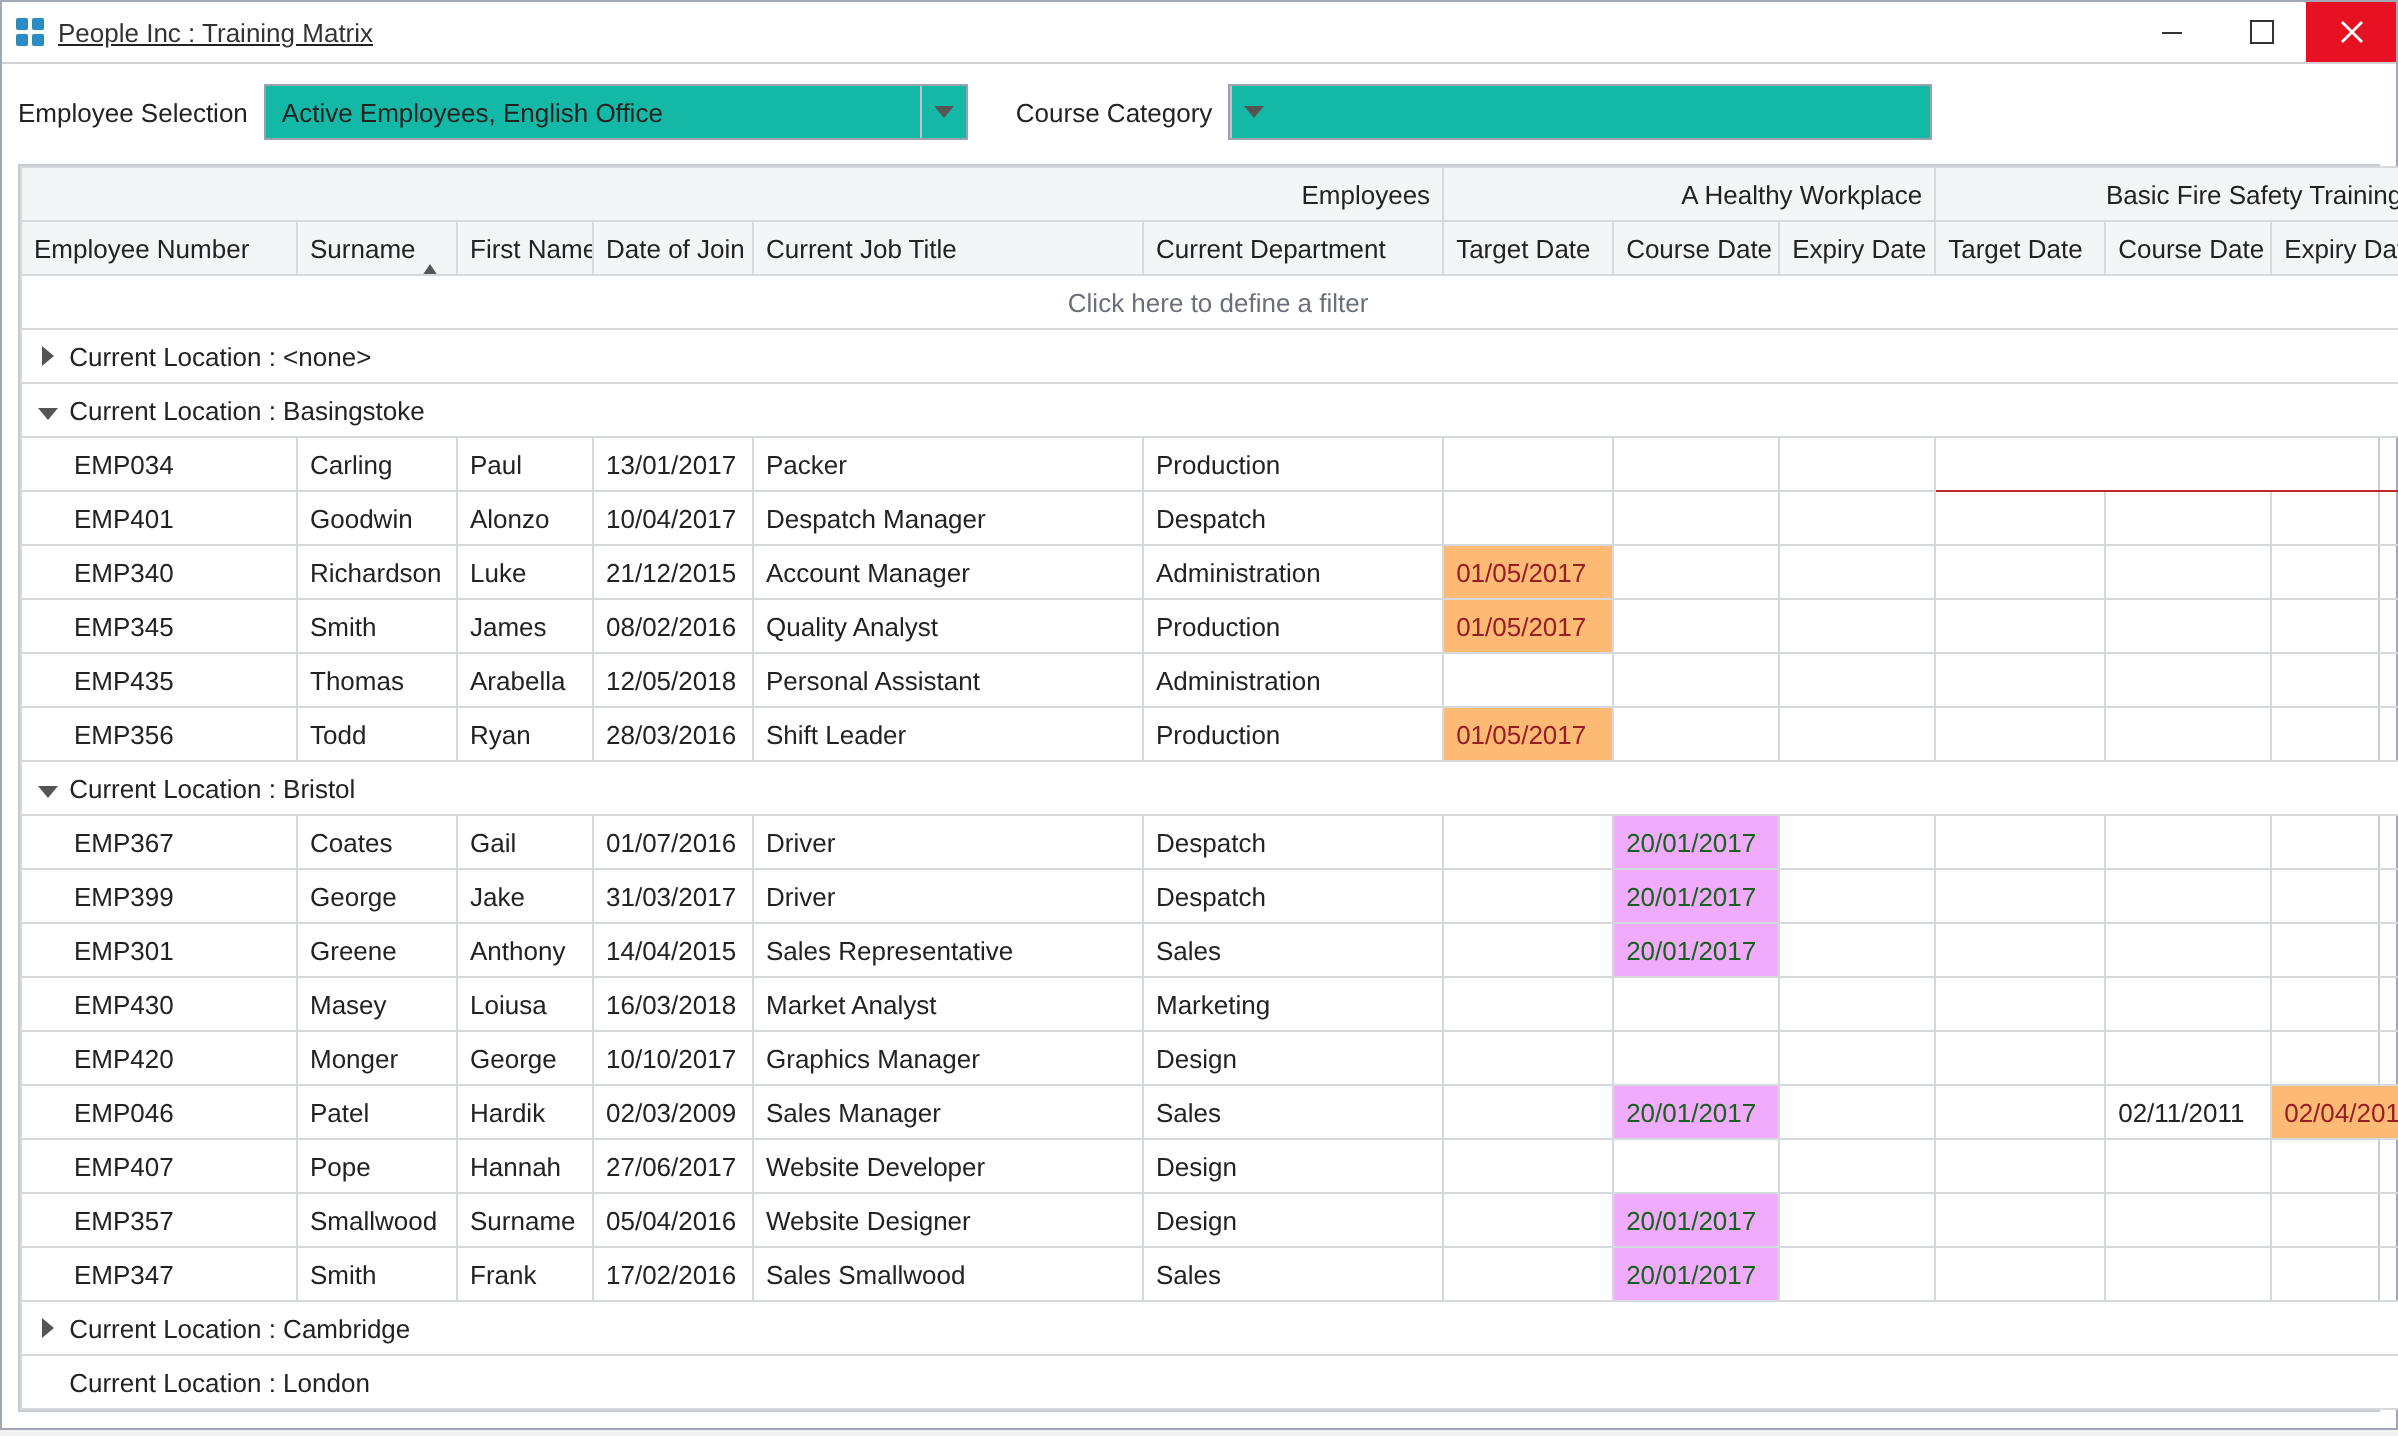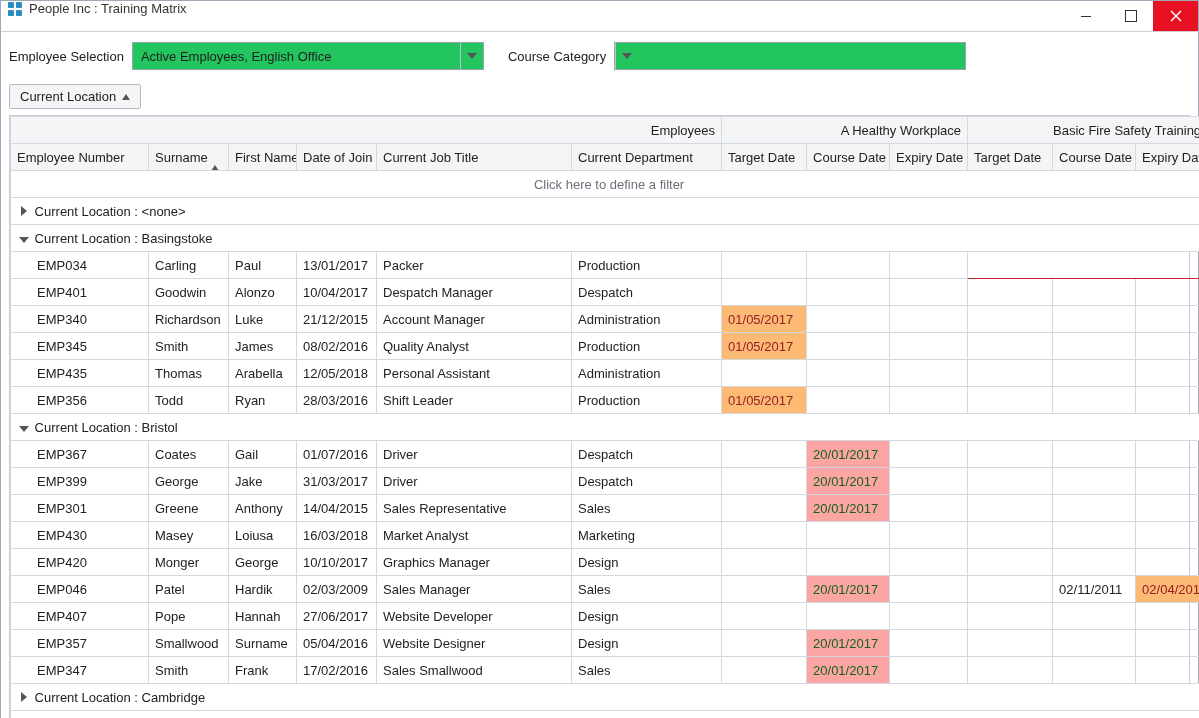--- a/index.html
+++ b/index.html
@@ -1,51 +1,51 @@
 <!DOCTYPE html>
 <html><head>
 <meta charset="utf-8">
 <style>
   html,body{margin:0;padding:0;font-family:"Segoe UI",Tahoma,Arial,sans-serif;font-size:13px;color:#222;background:#f1f1f1;}
   .window{width:1199px;box-sizing:border-box;background:#fff;border:1px solid #9fa8b4;box-shadow:0 0 3px rgba(0,0,0,0.2);}
   
-  .titlebar{display:flex;align-items:flex-start;height:30px;background:#fff;border-bottom:1px solid #d0d0d0;}
+  .titlebar{display:flex;align-items:center;height:30px;background:#fff;border-bottom:1px solid #d0d0d0;text-decoration:underline;}
   .app-icon{width:16px;height:16px;margin:0 6px;display:flex;flex-wrap:wrap;}
   .app-icon span{width:6px;height:6px;margin:1px;background:#2b8cc4;border-radius:1px;}
   .titlebar-title{flex:1;color:#333;}
   .win-btn{width:45px;height:30px;display:flex;align-items:center;justify-content:center;}
   .win-btn.min::before{content:"";width:10px;border-top:1px solid #333;}
   .win-btn.max::before{content:"";width:10px;height:10px;border:1px solid #333;}
   .win-btn.close{background:#e81123;}
   .win-btn.close svg{stroke:#fff;}
   
   .toolbar{display:flex;align-items:center;gap:8px;padding:10px 8px;}
   .label{white-space:nowrap;}
-  .combo{display:flex;align-items:center;border:1px solid #9aa2ad;background:#22c55e;height:26px;}
+  .combo{display:flex;align-items:center;border:1px solid #9aa2ad;background:#14b8a6;height:26px;}
   .combo .val{padding:0 8px;flex:1;}
   .combo .drop{width:22px;height:100%;display:flex;align-items:center;justify-content:center;border-left:1px solid #bcc3cc;}
   .tri-down{width:0;height:0;border-left:5px solid transparent;border-right:5px solid transparent;border-top:6px solid #555;}
   .tri-up{width:0;height:0;border-left:4px solid transparent;border-right:4px solid transparent;border-bottom:6px solid #555;}
   .tri-right{width:0;height:0;border-top:5px solid transparent;border-bottom:5px solid transparent;border-left:6px solid #555;display:inline-block;}
   .tri-down-sm{width:0;height:0;border-left:5px solid transparent;border-right:5px solid transparent;border-top:6px solid #555;display:inline-block;}
   
   .grouptag-row{padding:4px 8px;}
   .grouptag{display:inline-flex;align-items:center;gap:6px;border:1px solid #b3bbc4;background:#f4f5f7;padding:4px 10px;border-radius:2px;}
   
   .grid-area{border:1px solid #c7ccd3;margin:2px 8px 8px 8px;}
   table{border-collapse:collapse;width:100%;table-layout:fixed;}
   th,td{border:1px solid #d5d9de;padding:2px 6px;height:22px;overflow:hidden;white-space:nowrap;text-align:left;font-weight:normal;}
   thead th{background:#f4f5f7;}
   .band-row th{text-align:right;}
   .filter-row td{text-align:center;color:#6a707a;background:#fff;}
   .group-row td{background:#fff;}
   .group-btn{display:inline-block;width:14px;text-align:center;}
   .indent{display:inline-block;width:20px;}
   .flag-red{background:#fdba74;color:#991d25;}
-  .flag-green{background:#fca5a5;color:#18611b;}
+  .flag-green{background:#f0abfc;color:#18611b;}
   .sel-row td.b2t,.sel-row td.b2c,.sel-row td.b2e{border:1px solid #c1272d;}
   .sel-row td.b2t{border-right:none;} .sel-row td.b2c{border-left:none;border-right:none;} .sel-row td.b2e{border-left:none;}
   .bristol-warn{position:relative;}
   .bristol-warn::after{content:"";position:absolute;right:0;top:0;bottom:0;width:3px;background:#e36d6d;}
   col.emp{width:138px} col.sur{width:80px} col.fn{width:68px} col.doj{width:80px} col.job{width:195px} col.dep{width:150px}
   col.b1t{width:85px} col.b1c{width:83px} col.b1e{width:78px}
   col.b2t{width:85px} col.b2c{width:83px} col.b2e{width:72px}
 </style>
 </head>
 <body>
@@ -80,26 +80,20 @@
     </div>
     <span style="width:8px"></span>
     <span class="label">Course Category</span>
     <div class="combo" style="width:350px">
       <span class="drop">
           <span class="tri-down"></span>
         </span>
     </div>
   </div>
 
-  <div class="grouptag-row">
-    <span class="grouptag">
-      <span>Current Location</span>
-      <span class="tri-up"></span>
-    </span>
-  </div>
 
   <div class="grid-area">
     <table>
       <colgroup>
         <col class="emp">
           <col class="sur">
           <col class="fn">
           <col class="doj">
           <col class="job">
           <col class="dep">

